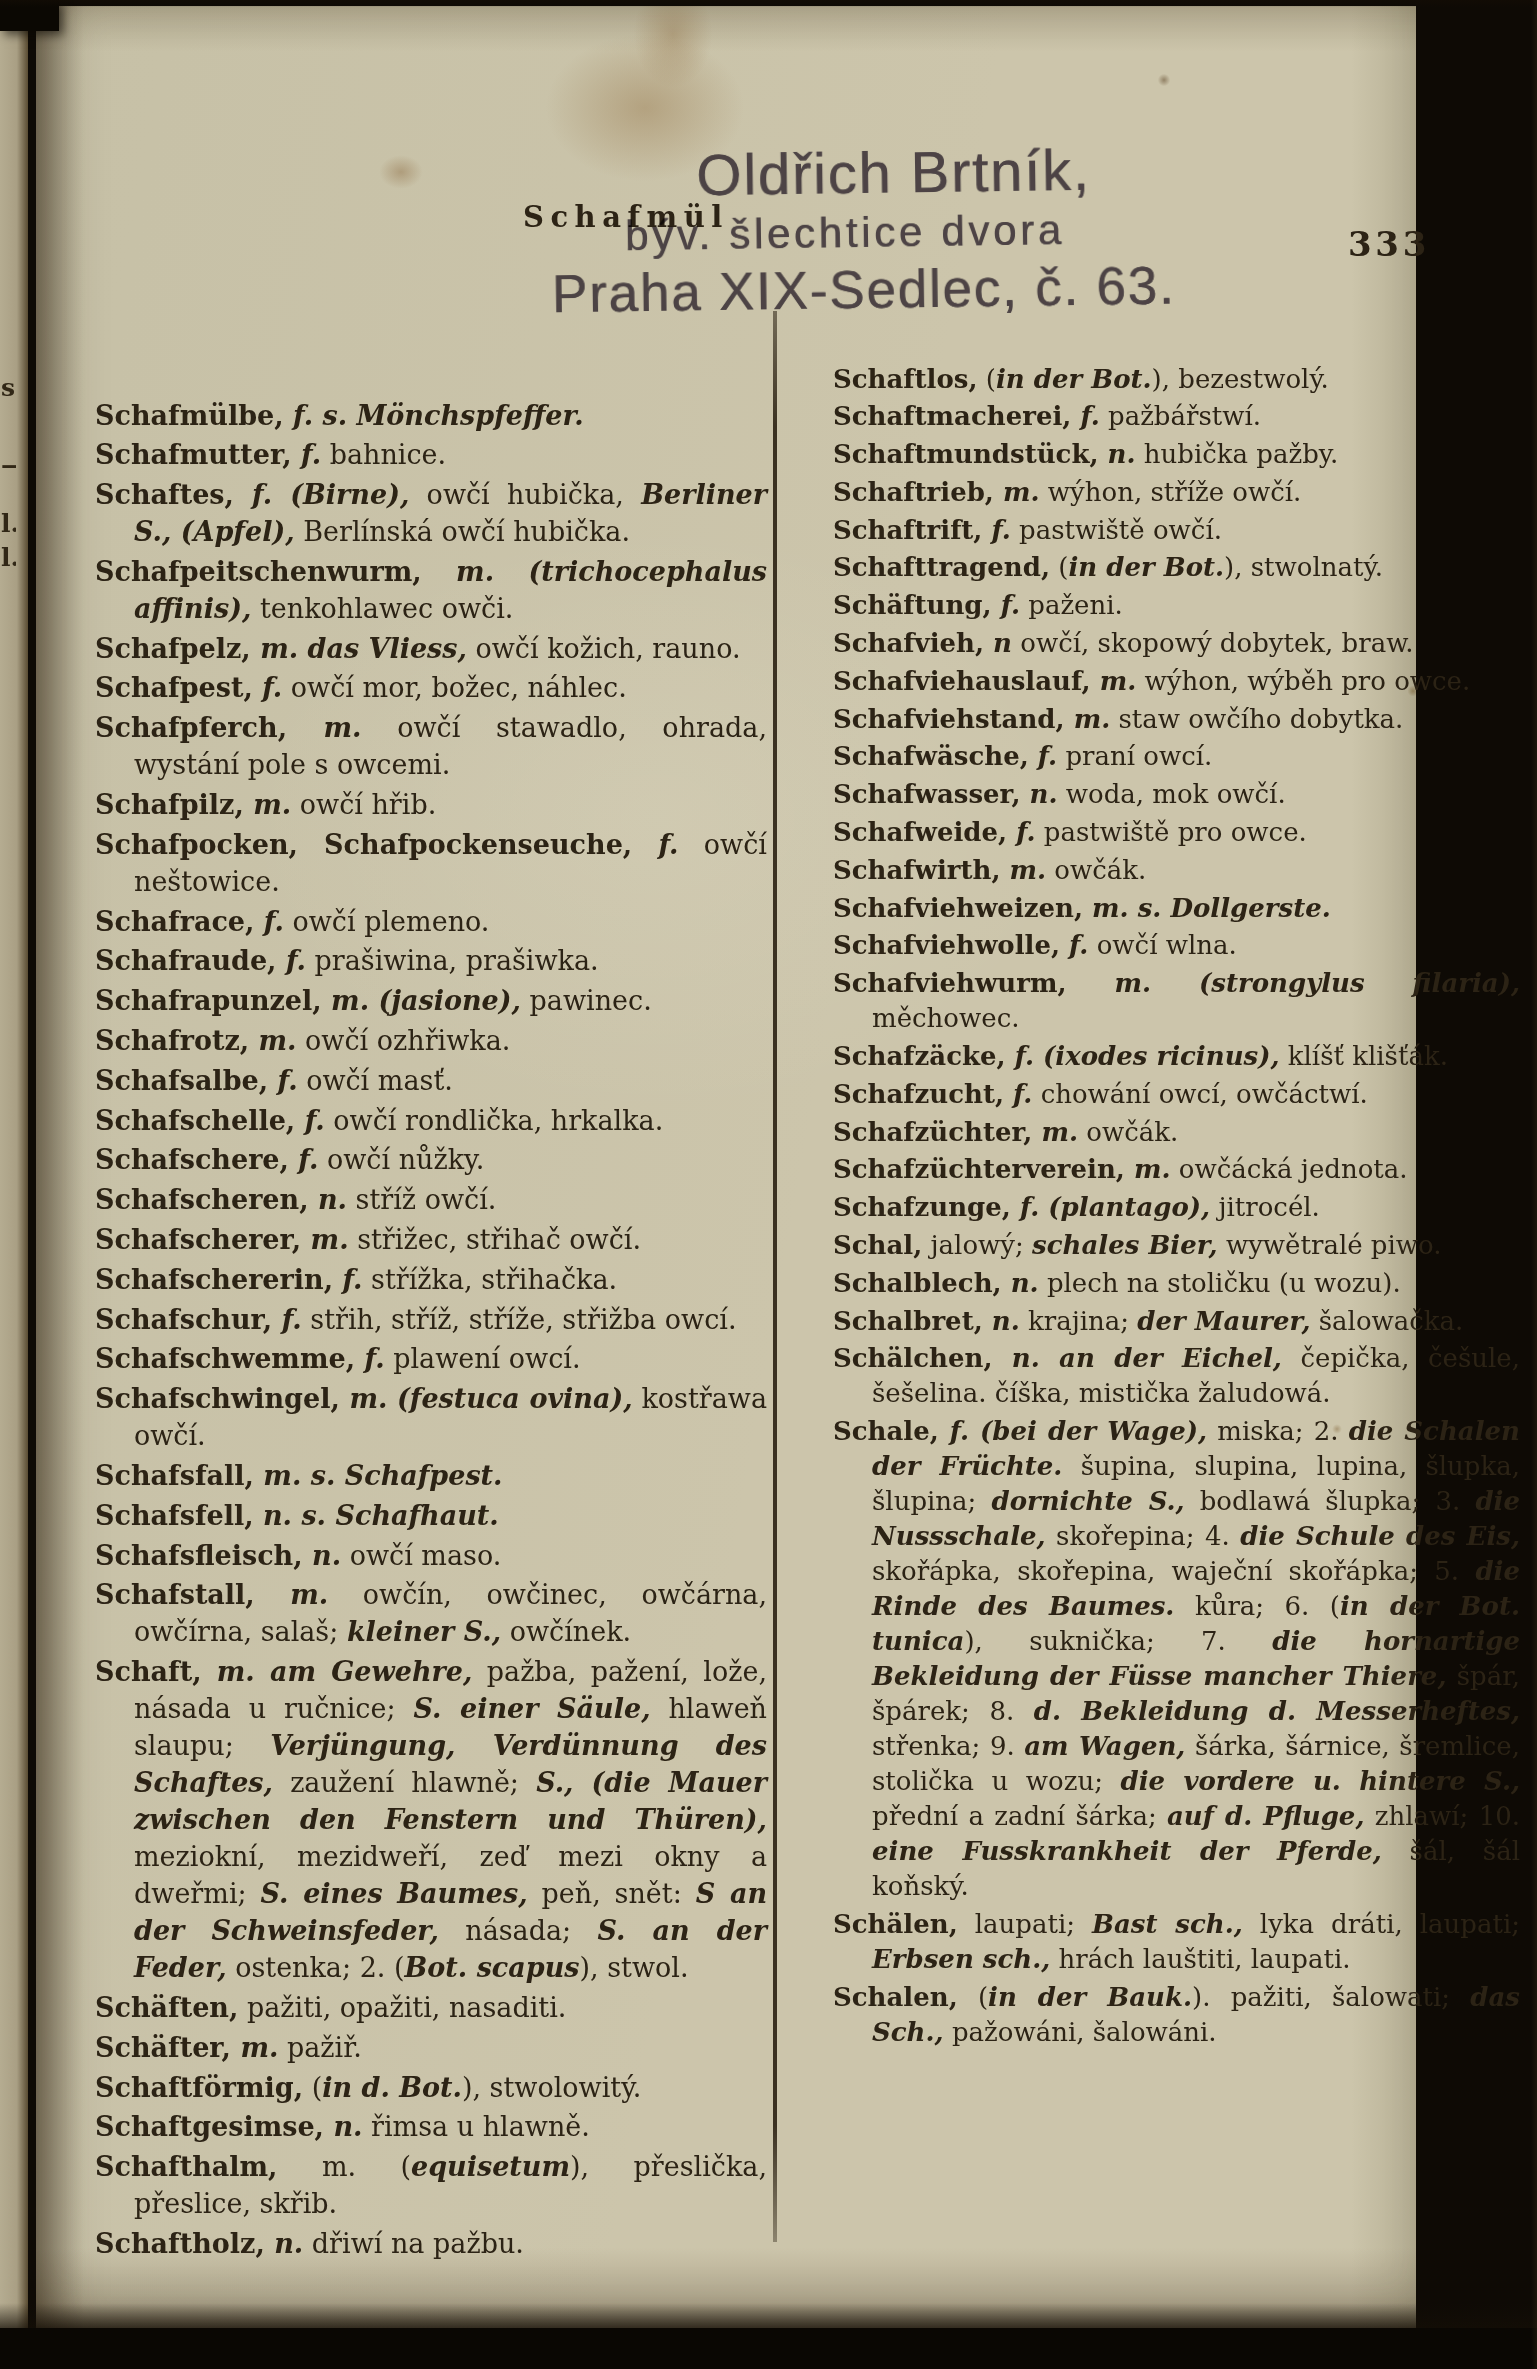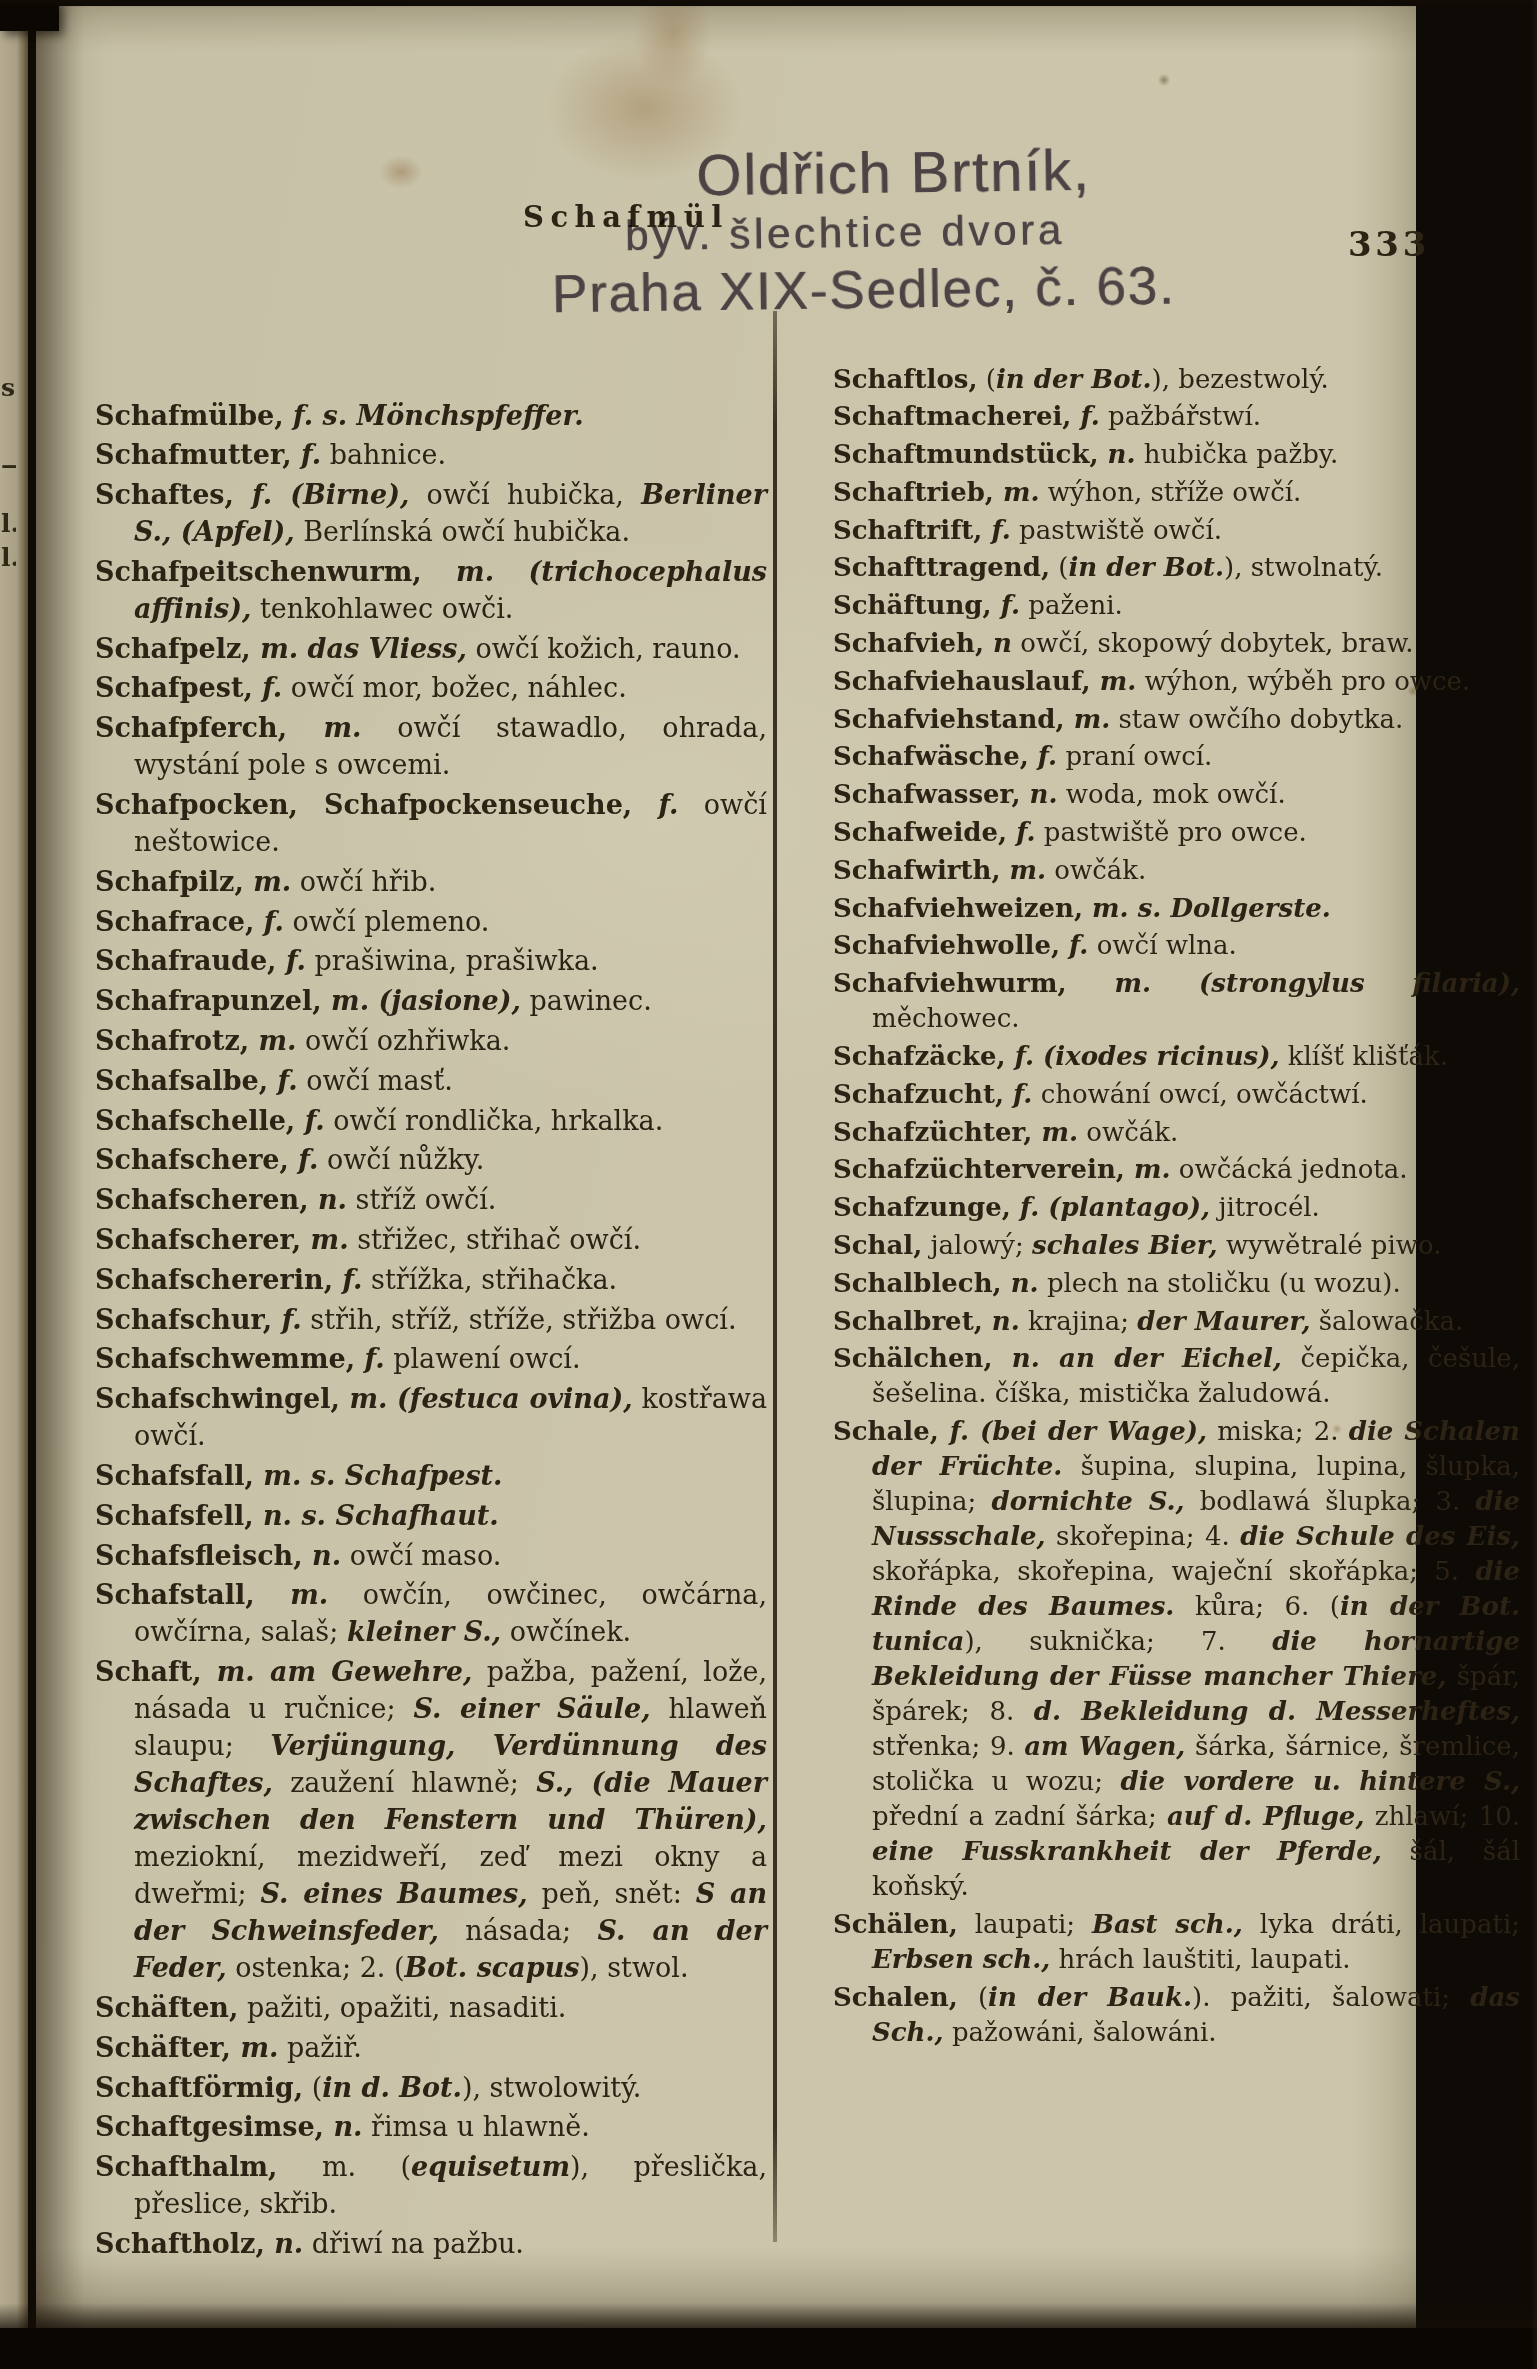--- a/index.html
+++ b/index.html
@@ -85,22 +85,22 @@
     <div class="rule"></div>
 
     <div class="col col-left" id="col-left">
         <div class="entry"><span class="seg-b">Schafmülbe,</span><span class="seg-i"> f. s. </span><span class="seg-bi">Mönchspfeffer.</span></div>
         <div class="entry"><span class="seg-b">Schafmutter,</span><span class="seg-i"> f.</span><span class="seg-r"> bahnice.</span></div>
         <div class="entry"><span class="seg-b">Schaftes,</span><span class="seg-i"> f. (Birne),</span><span class="seg-r"> owčí hubička, </span><span class="seg-i">Berliner S., (Apfel),</span><span class="seg-r"> Berlínská owčí hubička.</span></div>
         <div class="entry"><span class="seg-b">Schafpeitschenwurm,</span><span class="seg-i"> m. (trichocephalus affinis),</span><span class="seg-r"> tenkohlawec owči.</span></div>
         <div class="entry"><span class="seg-b">Schafpelz,</span><span class="seg-i"> m. das Vliess,</span><span class="seg-r"> owčí kožich, rauno.</span></div>
         <div class="entry"><span class="seg-b">Schafpest,</span><span class="seg-i"> f.</span><span class="seg-r"> owčí mor, božec, náhlec.</span></div>
         <div class="entry"><span class="seg-b">Schafpferch,</span><span class="seg-i"> m.</span><span class="seg-r"> owčí stawadlo, ohrada, wystání pole s owcemi.</span></div>
+        <div class="entry"><span class="seg-b">Schafpilz,</span><span class="seg-i"> m.</span><span class="seg-r"> owčí hřib.</span></div>
         <div class="entry"><span class="seg-b">Schafpocken, Schafpockenseuche,</span><span class="seg-i"> f.</span><span class="seg-r"> owčí neštowice.</span></div>
-        <div class="entry"><span class="seg-b">Schafpilz,</span><span class="seg-i"> m.</span><span class="seg-r"> owčí hřib.</span></div>
         <div class="entry"><span class="seg-b">Schafrace,</span><span class="seg-i"> f.</span><span class="seg-r"> owčí plemeno.</span></div>
         <div class="entry"><span class="seg-b">Schafraude,</span><span class="seg-i"> f.</span><span class="seg-r"> prašiwina, prašiwka.</span></div>
         <div class="entry"><span class="seg-b">Schafrapunzel,</span><span class="seg-i"> m. (jasione),</span><span class="seg-r"> pawinec.</span></div>
         <div class="entry"><span class="seg-b">Schafrotz,</span><span class="seg-i"> m.</span><span class="seg-r"> owčí ozhřiwka.</span></div>
         <div class="entry"><span class="seg-b">Schafsalbe,</span><span class="seg-i"> f.</span><span class="seg-r"> owčí masť.</span></div>
         <div class="entry"><span class="seg-b">Schafschelle,</span><span class="seg-i"> f.</span><span class="seg-r"> owčí rondlička, hrkalka.</span></div>
         <div class="entry"><span class="seg-b">Schafschere,</span><span class="seg-i"> f.</span><span class="seg-r"> owčí nůžky.</span></div>
         <div class="entry"><span class="seg-b">Schafscheren,</span><span class="seg-i"> n.</span><span class="seg-r"> stříž owčí.</span></div>
         <div class="entry"><span class="seg-b">Schafscherer,</span><span class="seg-i"> m.</span><span class="seg-r"> střižec, střihač owčí.</span></div>
         <div class="entry"><span class="seg-b">Schafschererin,</span><span class="seg-i"> f.</span><span class="seg-r"> střížka, střihačka.</span></div>

